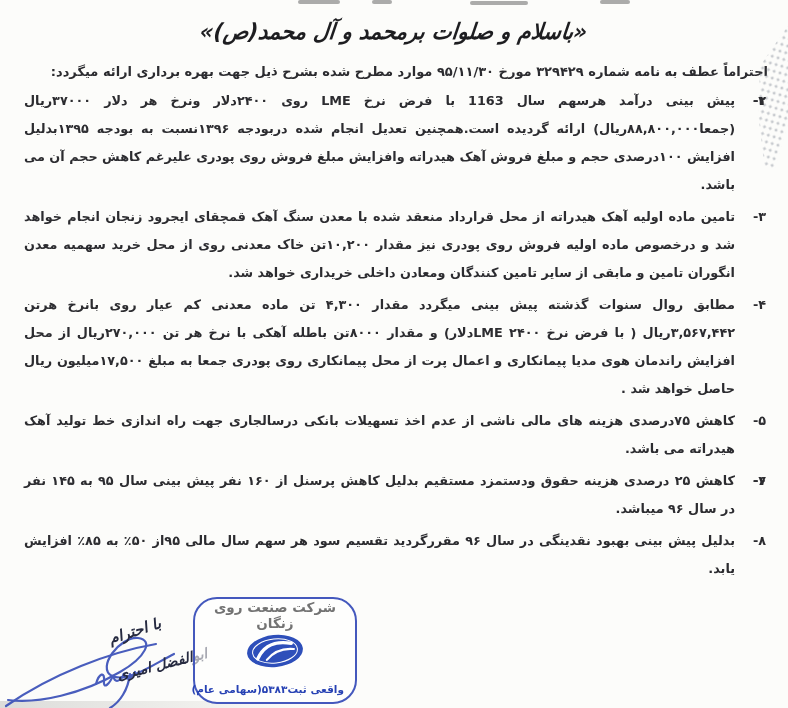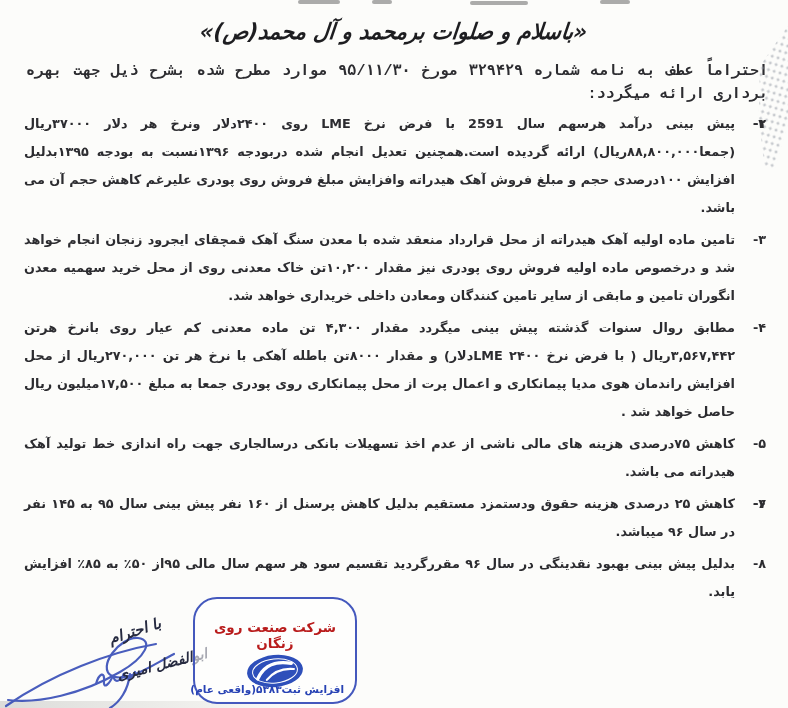--- a/index.html
+++ b/index.html
@@ -37,24 +37,23 @@
     text-align:center;
     font-size:21px;line-height:34px;
     font-weight:bold;font-style:italic;
     color:#1d1d20;
     letter-spacing:-.5px;
   }
   .basmala span{display:inline-block;transform:skewX(-6deg) scaleY(1.05);}
   
   .intro{
     margin:11px 20px 0 26px;
-    font-size:15px;font-weight:bold;
+    font-size:13px;font-weight:bold;
     line-height:23px;
     text-align:justify;
-    font-family:Liberation Mono, monospace;
   }
   
   .items{
     list-style:none;
     margin:4px 20px 0 24px;padding:0;
     font-size:12.8px;font-weight:bold;
   }
   .items li{
     position:relative;
     padding-right:33px;
@@ -84,21 +83,21 @@
   .stamp{
     position:absolute;left:193px;top:597px;
     width:164px;height:107px;
     box-sizing:border-box;
     border:2.5px solid #4458bd;
     border-radius:24px;
     text-align:center;
     color:#2b41b2;
     background:rgba(255,255,255,.6);
   }
-  .stamp-company{margin-top:20px;font-size:13.5px;font-weight:bold;color:#b91c1c;}
+  .stamp-company{margin-top:0;font-size:13.5px;font-weight:bold;color:#737373;}
   .stamp-logo{margin-top:1px;transform:rotate(-6deg);}
   .stamp-bottom{
     position:absolute;left:11px;right:11px;bottom:7px;
     display:flex;justify-content:space-between;
     direction:rtl;
     font-size:10.5px;font-weight:bold;color:#2742b4;
     white-space:nowrap;
   }
 </style>
 </head>
@@ -118,21 +117,21 @@
   </h1>
 
   <p class="intro">احتراماً عطف به نامه شماره ۳۲۹۴۲۹ مورخ ۹۵/۱۱/۳۰ موارد مطرح شده بشرح ذیل جهت بهره برداری ارائه میگردد:</p>
 
   <ol class="items">
     <li>
       <span class="num">۱-</span>
     </li>
     <li>
       <span class="num">۲-</span>
-      <span>پیش بینی درآمد هرسهم سال 2591 با فرض نرخ LME روی ۲۴۰۰دلار ونرخ هر دلار ۳۷۰۰۰ریال (جمعا۸۸,۸۰۰,۰۰۰ریال) ارائه گردیده است.همچنین تعدیل انجام شده دربودجه ۱۳۹۶نسبت به بودجه ۱۳۹۵بدلیل افزایش ۱۰۰درصدی حجم و مبلغ فروش آهک هیدراته وافزایش مبلغ فروش روی پودری علیرغم کاهش حجم آن می باشد.</span>
+      <span>پیش بینی درآمد هرسهم سال 1163 با فرض نرخ LME روی ۲۴۰۰دلار ونرخ هر دلار ۳۷۰۰۰ریال (جمعا۸۸,۸۰۰,۰۰۰ریال) ارائه گردیده است.همچنین تعدیل انجام شده دربودجه ۱۳۹۶نسبت به بودجه ۱۳۹۵بدلیل افزایش ۱۰۰درصدی حجم و مبلغ فروش آهک هیدراته وافزایش مبلغ فروش روی پودری علیرغم کاهش حجم آن می باشد.</span>
     </li>
     <li>
       <span class="num">۳-</span>
       <span>تامین ماده اولیه آهک هیدراته از محل قرارداد منعقد شده با معدن سنگ آهک قمچقای ایجرود زنجان انجام خواهد شد و درخصوص ماده اولیه فروش روی پودری نیز مقدار ۱۰,۲۰۰تن خاک معدنی روی از محل خرید سهمیه معدن انگوران تامین و مابقی از سایر تامین کنندگان ومعادن داخلی خریداری خواهد شد.</span>
     </li>
     <li>
       <span class="num">۴-</span>
       <span>مطابق روال سنوات گذشته پیش بینی میگردد مقدار ۴,۳۰۰ تن ماده معدنی کم عیار روی بانرخ هرتن ۳,۵۶۷,۴۴۲ریال ( با فرض نرخ LME ۲۴۰۰دلار) و مقدار ۸۰۰۰تن باطله آهکی با نرخ هر تن ۲۷۰,۰۰۰ریال از محل افزایش راندمان هوی مدیا پیمانکاری و اعمال پرت از محل پیمانکاری روی پودری جمعا به مبلغ ۱۷,۵۰۰میلیون ریال حاصل خواهد شد .</span>
     </li>
     <li>
@@ -167,18 +166,18 @@
 
   <div class="stamp">
     <div class="stamp-company">شرکت صنعت روی زنگان</div>
     <svg class="stamp-logo" width="60" height="38" viewBox="0 0 60 38" xmlns="http://www.w3.org/2000/svg">
       <ellipse cx="30" cy="19" rx="28" ry="16" fill="#2e4fba"></ellipse>
       <ellipse cx="30" cy="19" rx="22.5" ry="12" fill="none" stroke="#ffffff" stroke-width="1"></ellipse>
       <path d="M12,25 C20,11 32,9 47,13" stroke="#ffffff" stroke-width="3.4" fill="none" stroke-linecap="round"></path>
       <path d="M21,27 C29,19 39,17 49,19" stroke="#ffffff" stroke-width="2.2" fill="none" stroke-linecap="round"></path>
     </svg>
     <div class="stamp-bottom">
-      <span>افزایش ثبت۵۳۸۳</span>
-      <span>(واقعی عام)</span>
+      <span>واقعی ثبت۵۳۸۳</span>
+      <span>(سهامی عام)</span>
     </div>
   </div>
 
 </div>
 
 </body></html>

